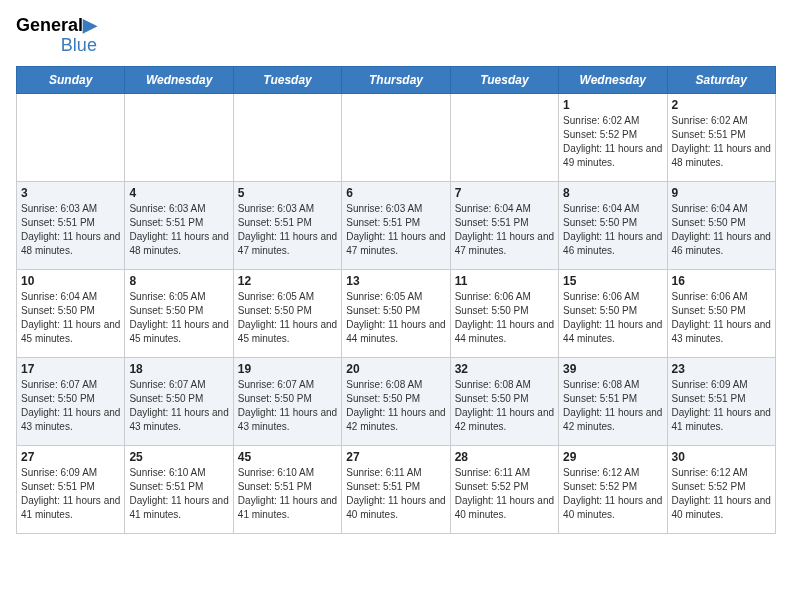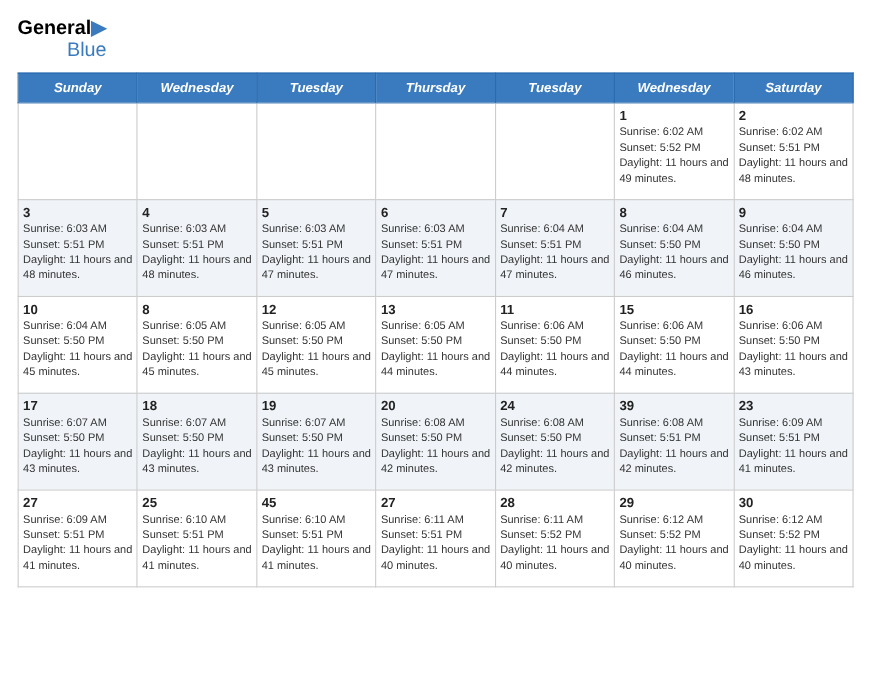--- a/index.html
+++ b/index.html
@@ -234,21 +234,21 @@
 Sunset: 5:50 PM
 Daylight: 11 hours and 43 minutes.</div>
         </td>
         <td>
           <div class="day-num">20</div>
           <div class="day-info" style="white-space: pre-line;">Sunrise: 6:08 AM
 Sunset: 5:50 PM
 Daylight: 11 hours and 42 minutes.</div>
         </td>
         <td>
-          <div class="day-num">24</div>
+          <div class="day-num">32</div>
           <div class="day-info" style="white-space: pre-line;">Sunrise: 6:08 AM
 Sunset: 5:50 PM
 Daylight: 11 hours and 42 minutes.</div>
         </td>
         <td>
           <div class="day-num">39</div>
           <div class="day-info" style="white-space: pre-line;">Sunrise: 6:08 AM
 Sunset: 5:51 PM
 Daylight: 11 hours and 42 minutes.</div>
         </td>

